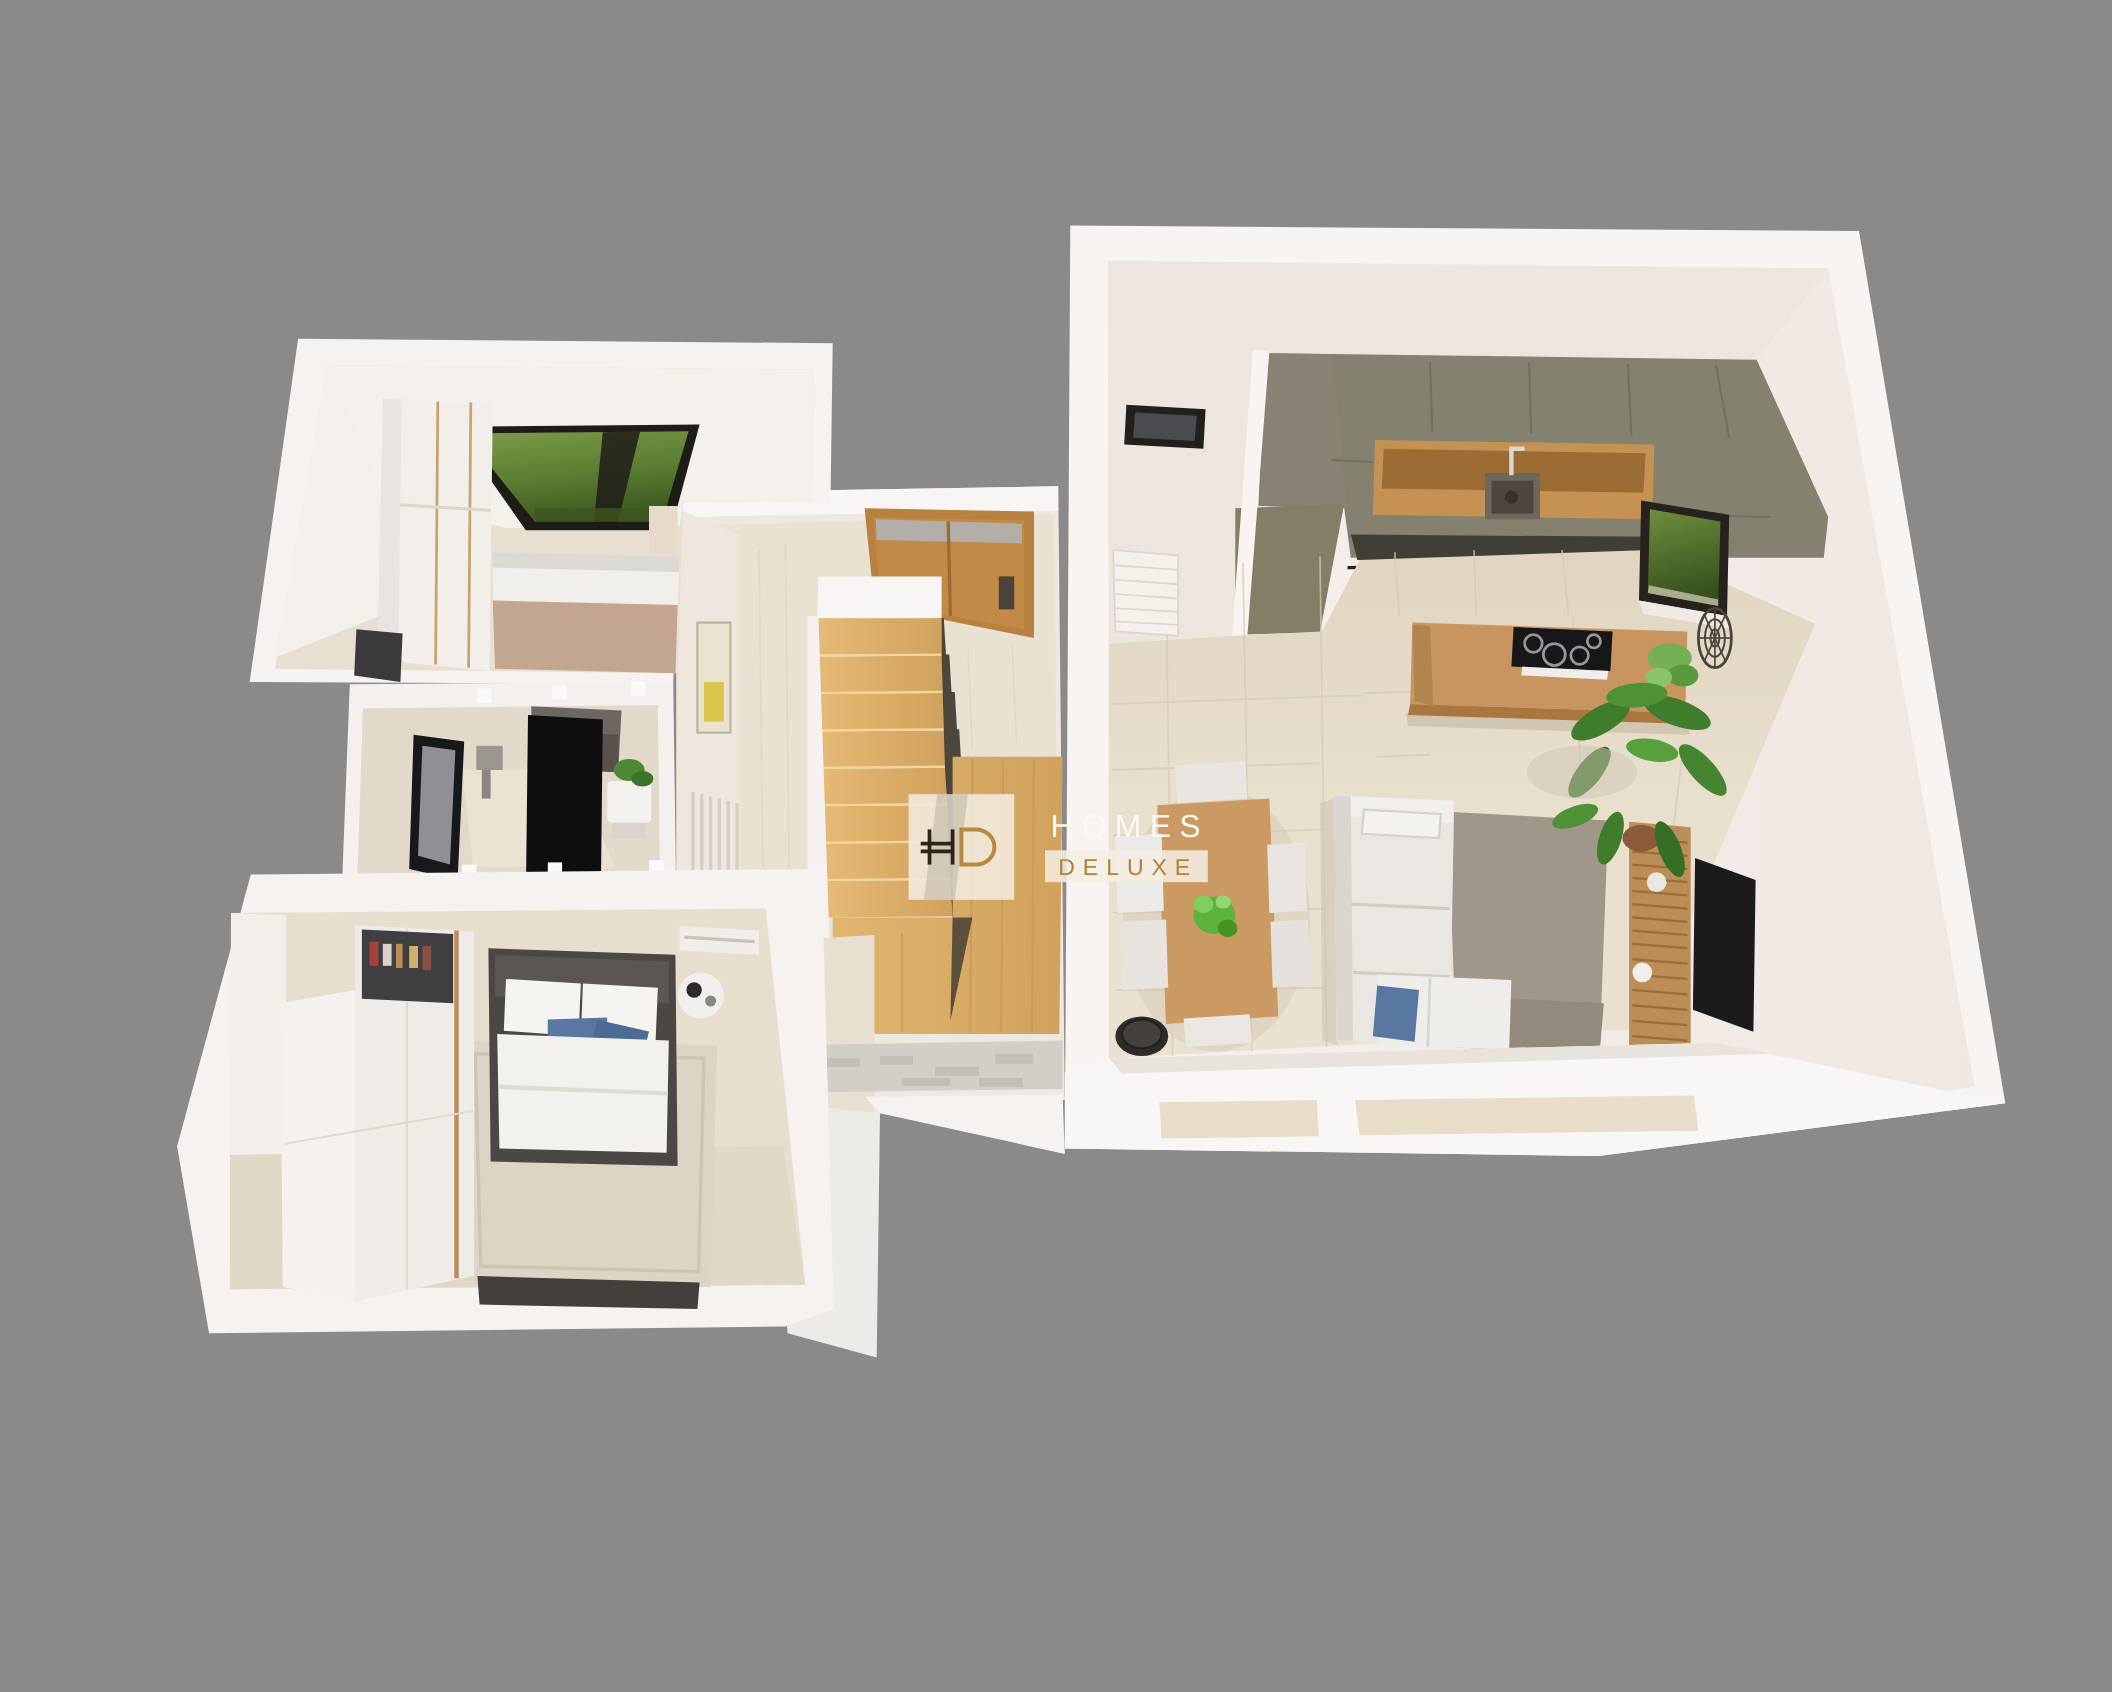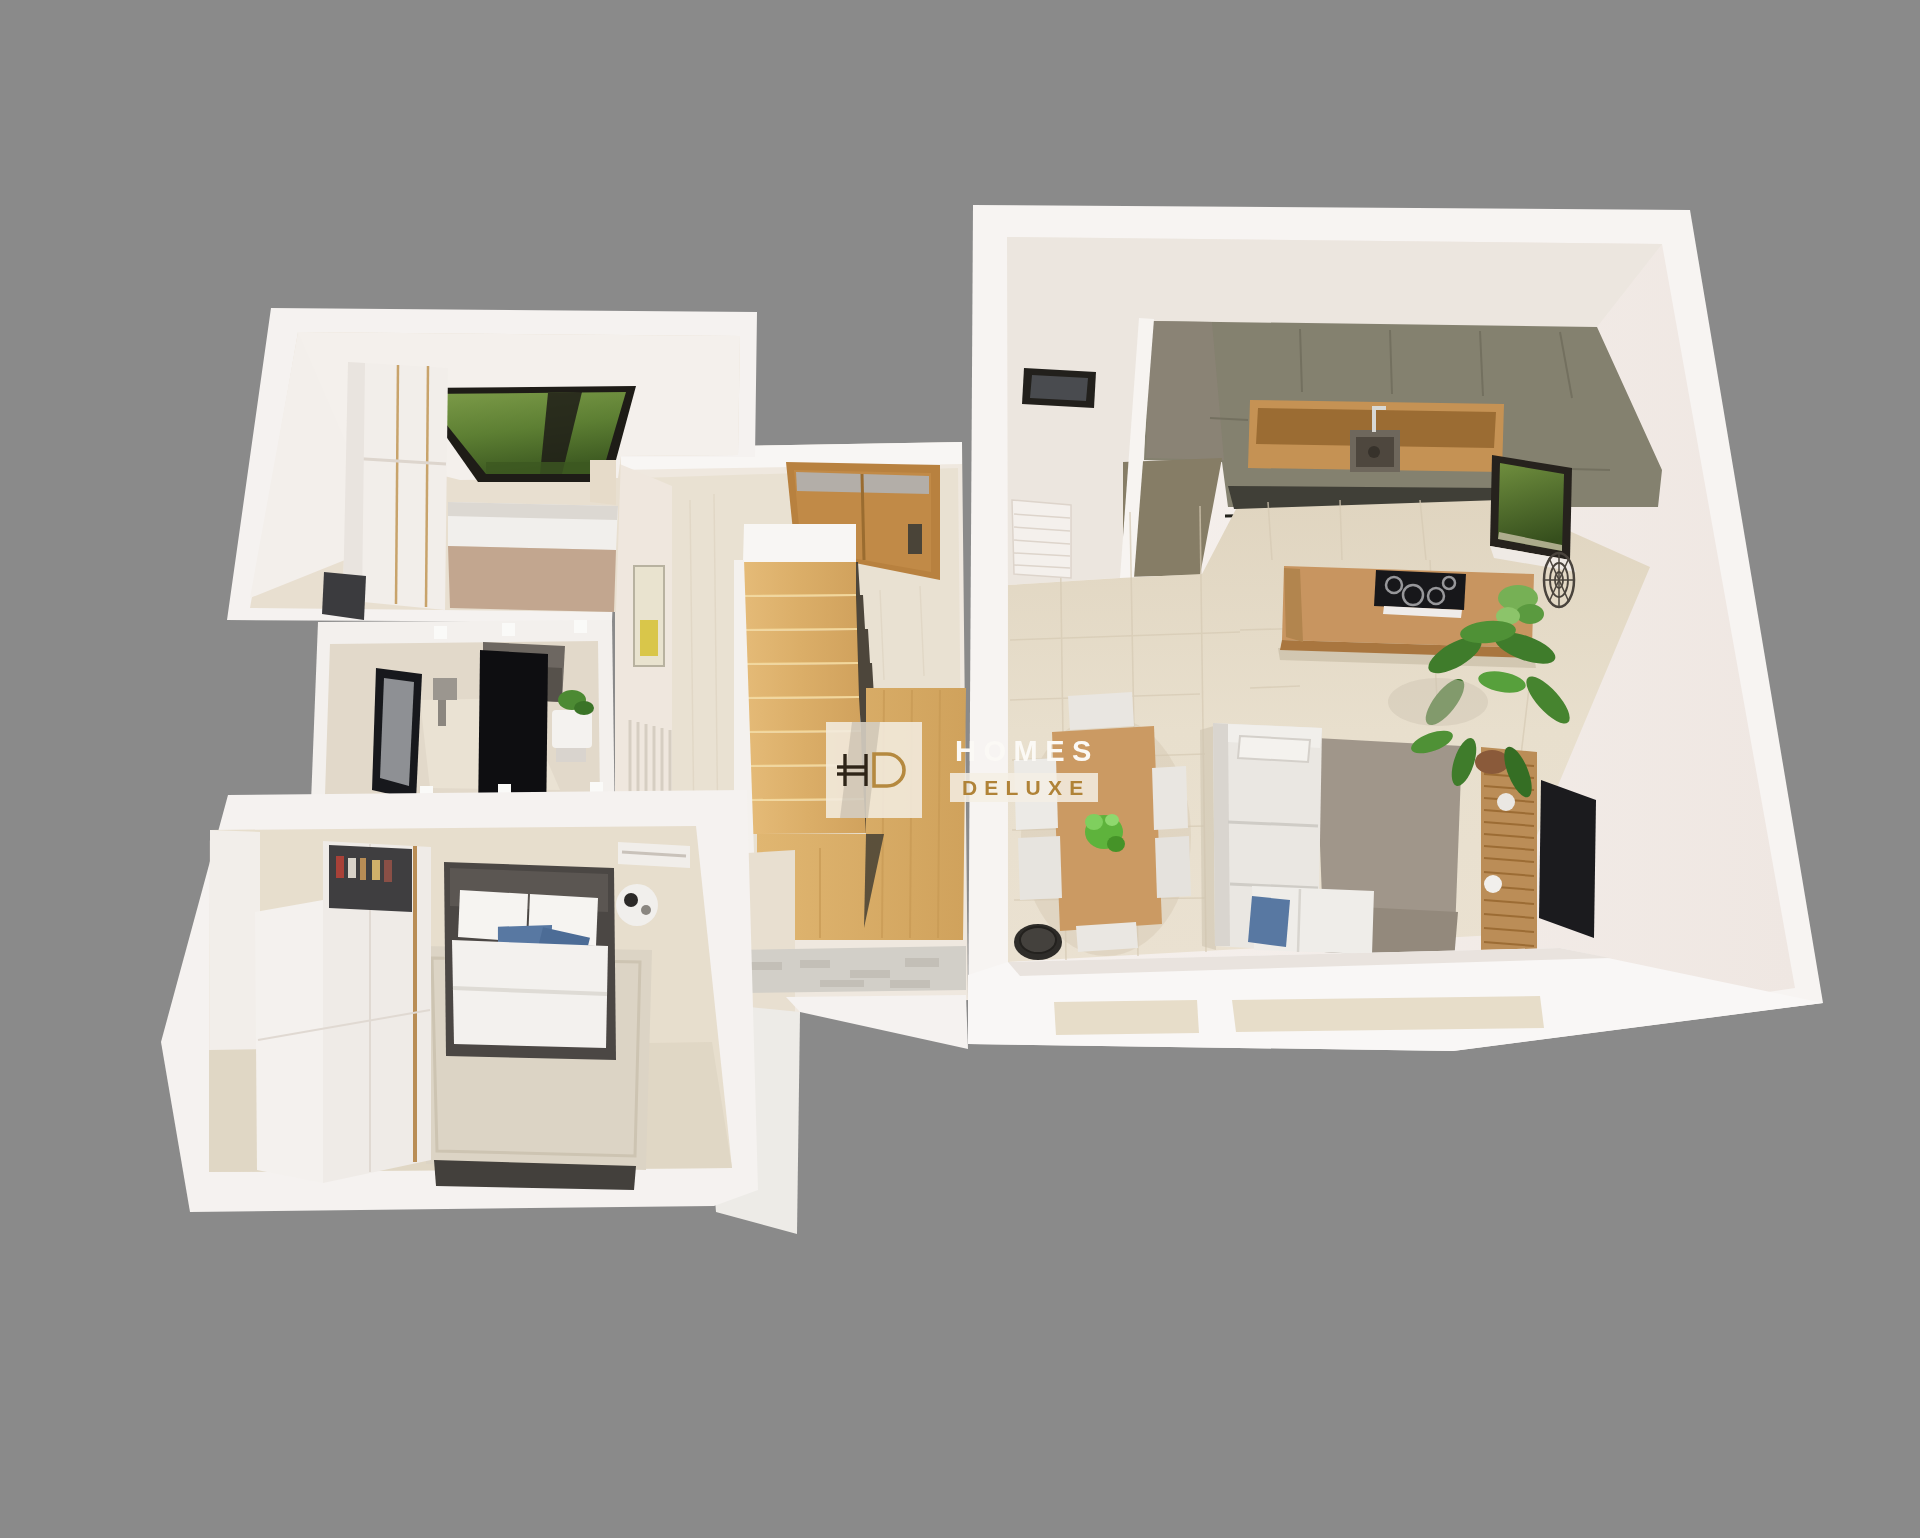--- a/index.html
+++ b/index.html
@@ -1,16 +1,16 @@
 <!DOCTYPE html>
 <html><head>
 <meta charset="utf-8">
 <style>
   html,body{margin:0;padding:0;background:#8a8a8a;}
-  #stage{position:relative;width:1920px;height:1538px;overflow:hidden;font-family:"Liberation Sans", sans-serif;font-weight:bold;}
+  #stage{position:relative;width:1920px;height:1538px;overflow:hidden;font-family:"Liberation Sans", sans-serif;}
 </style>
 </head>
 <body>
 <div id="stage">
 <svg width="1920" height="1538" viewBox="0 0 1920 1538" xmlns="http://www.w3.org/2000/svg">
 <defs>
 <linearGradient id="grass" x1="0" y1="0" x2="0.3" y2="1">
  <stop offset="0" stop-color="#7d9c49"></stop>
           <stop offset="0.55" stop-color="#5d7f33"></stop>
           <stop offset="1" stop-color="#3f5c22"></stop>

